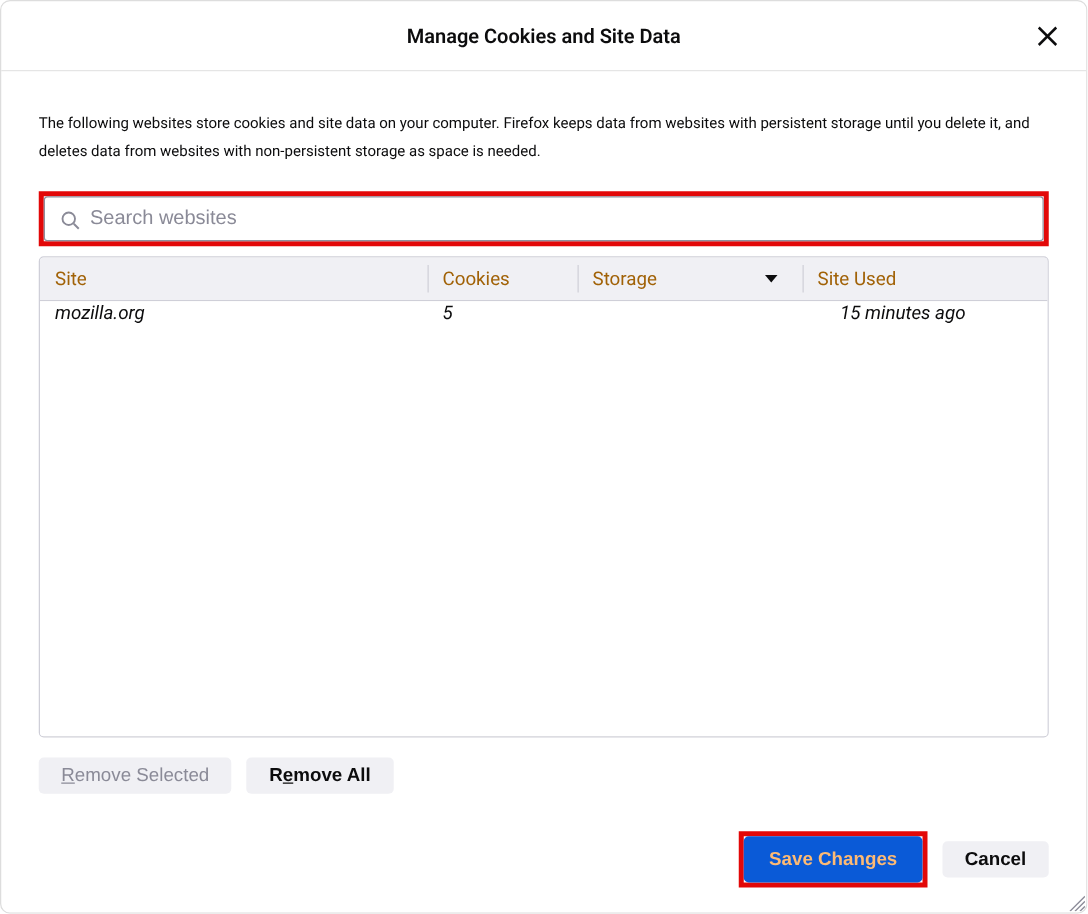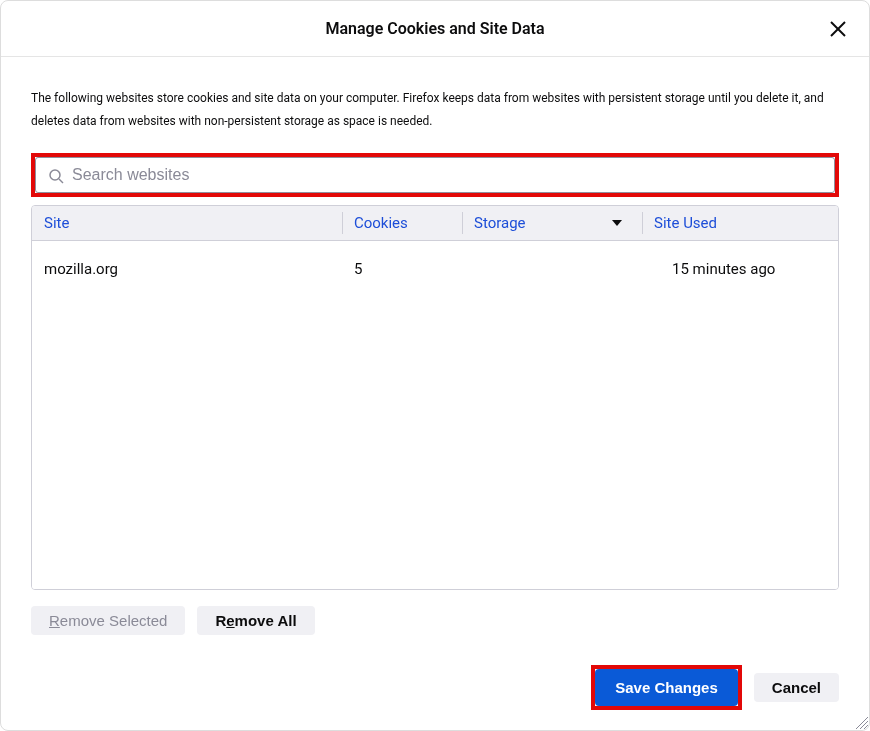--- a/index.html
+++ b/index.html
@@ -106,21 +106,21 @@
       flex-direction: column;
     }
     .table-header {
       display: flex;
       background: #f0f0f4;
       border-bottom: 1px solid #cfcfd8;
     }
     .th {
       padding: 8px 12px;
       font-size: 15px;
-      color: #1d4ed8;
+      color: #a16207;
       cursor: pointer;
       position: relative;
     }
     .th + .th::before {
       content: "";
       position: absolute;
       left: 0;
       top: 6px;
       bottom: 6px;
       width: 1px;
@@ -141,23 +141,24 @@
     .table-body {
       flex: 1;
       overflow-y: auto;
       background: #fff;
     }
     .table-row {
       display: flex;
       padding: 0;
     }
     .td {
-      padding: 19px 12px;
+      padding: 0 12px;
       font-size: 15px;
       color: #0c0c0d;
+      font-style: italic;
     }
     .td-site { width: 310px; }
     .td-cookies { width: 120px; }
     .td-storage { width: 180px; }
     .td-lastused { flex: 1; padding-left: 30px; }
     .action-row {
       display: flex;
       gap: 12px;
       margin-top: 16px;
     }
@@ -190,21 +191,21 @@
       gap: 12px;
       padding: 0 30px 20px 30px;
       align-items: center;
     }
     .save-wrapper {
       border: 4px solid #e20808;
       padding: 0;
     }
     .btn-primary {
       background: #0a5ad7;
-      color: #ffffff;
+      color: #fdba74;
       font-weight: 600;
       padding: 10px 20px;
       text-align: right;
     }
     .resize-grip {
       position: absolute;
       right: 2px;
       bottom: 2px;
       width: 16px;
       height: 16px;

